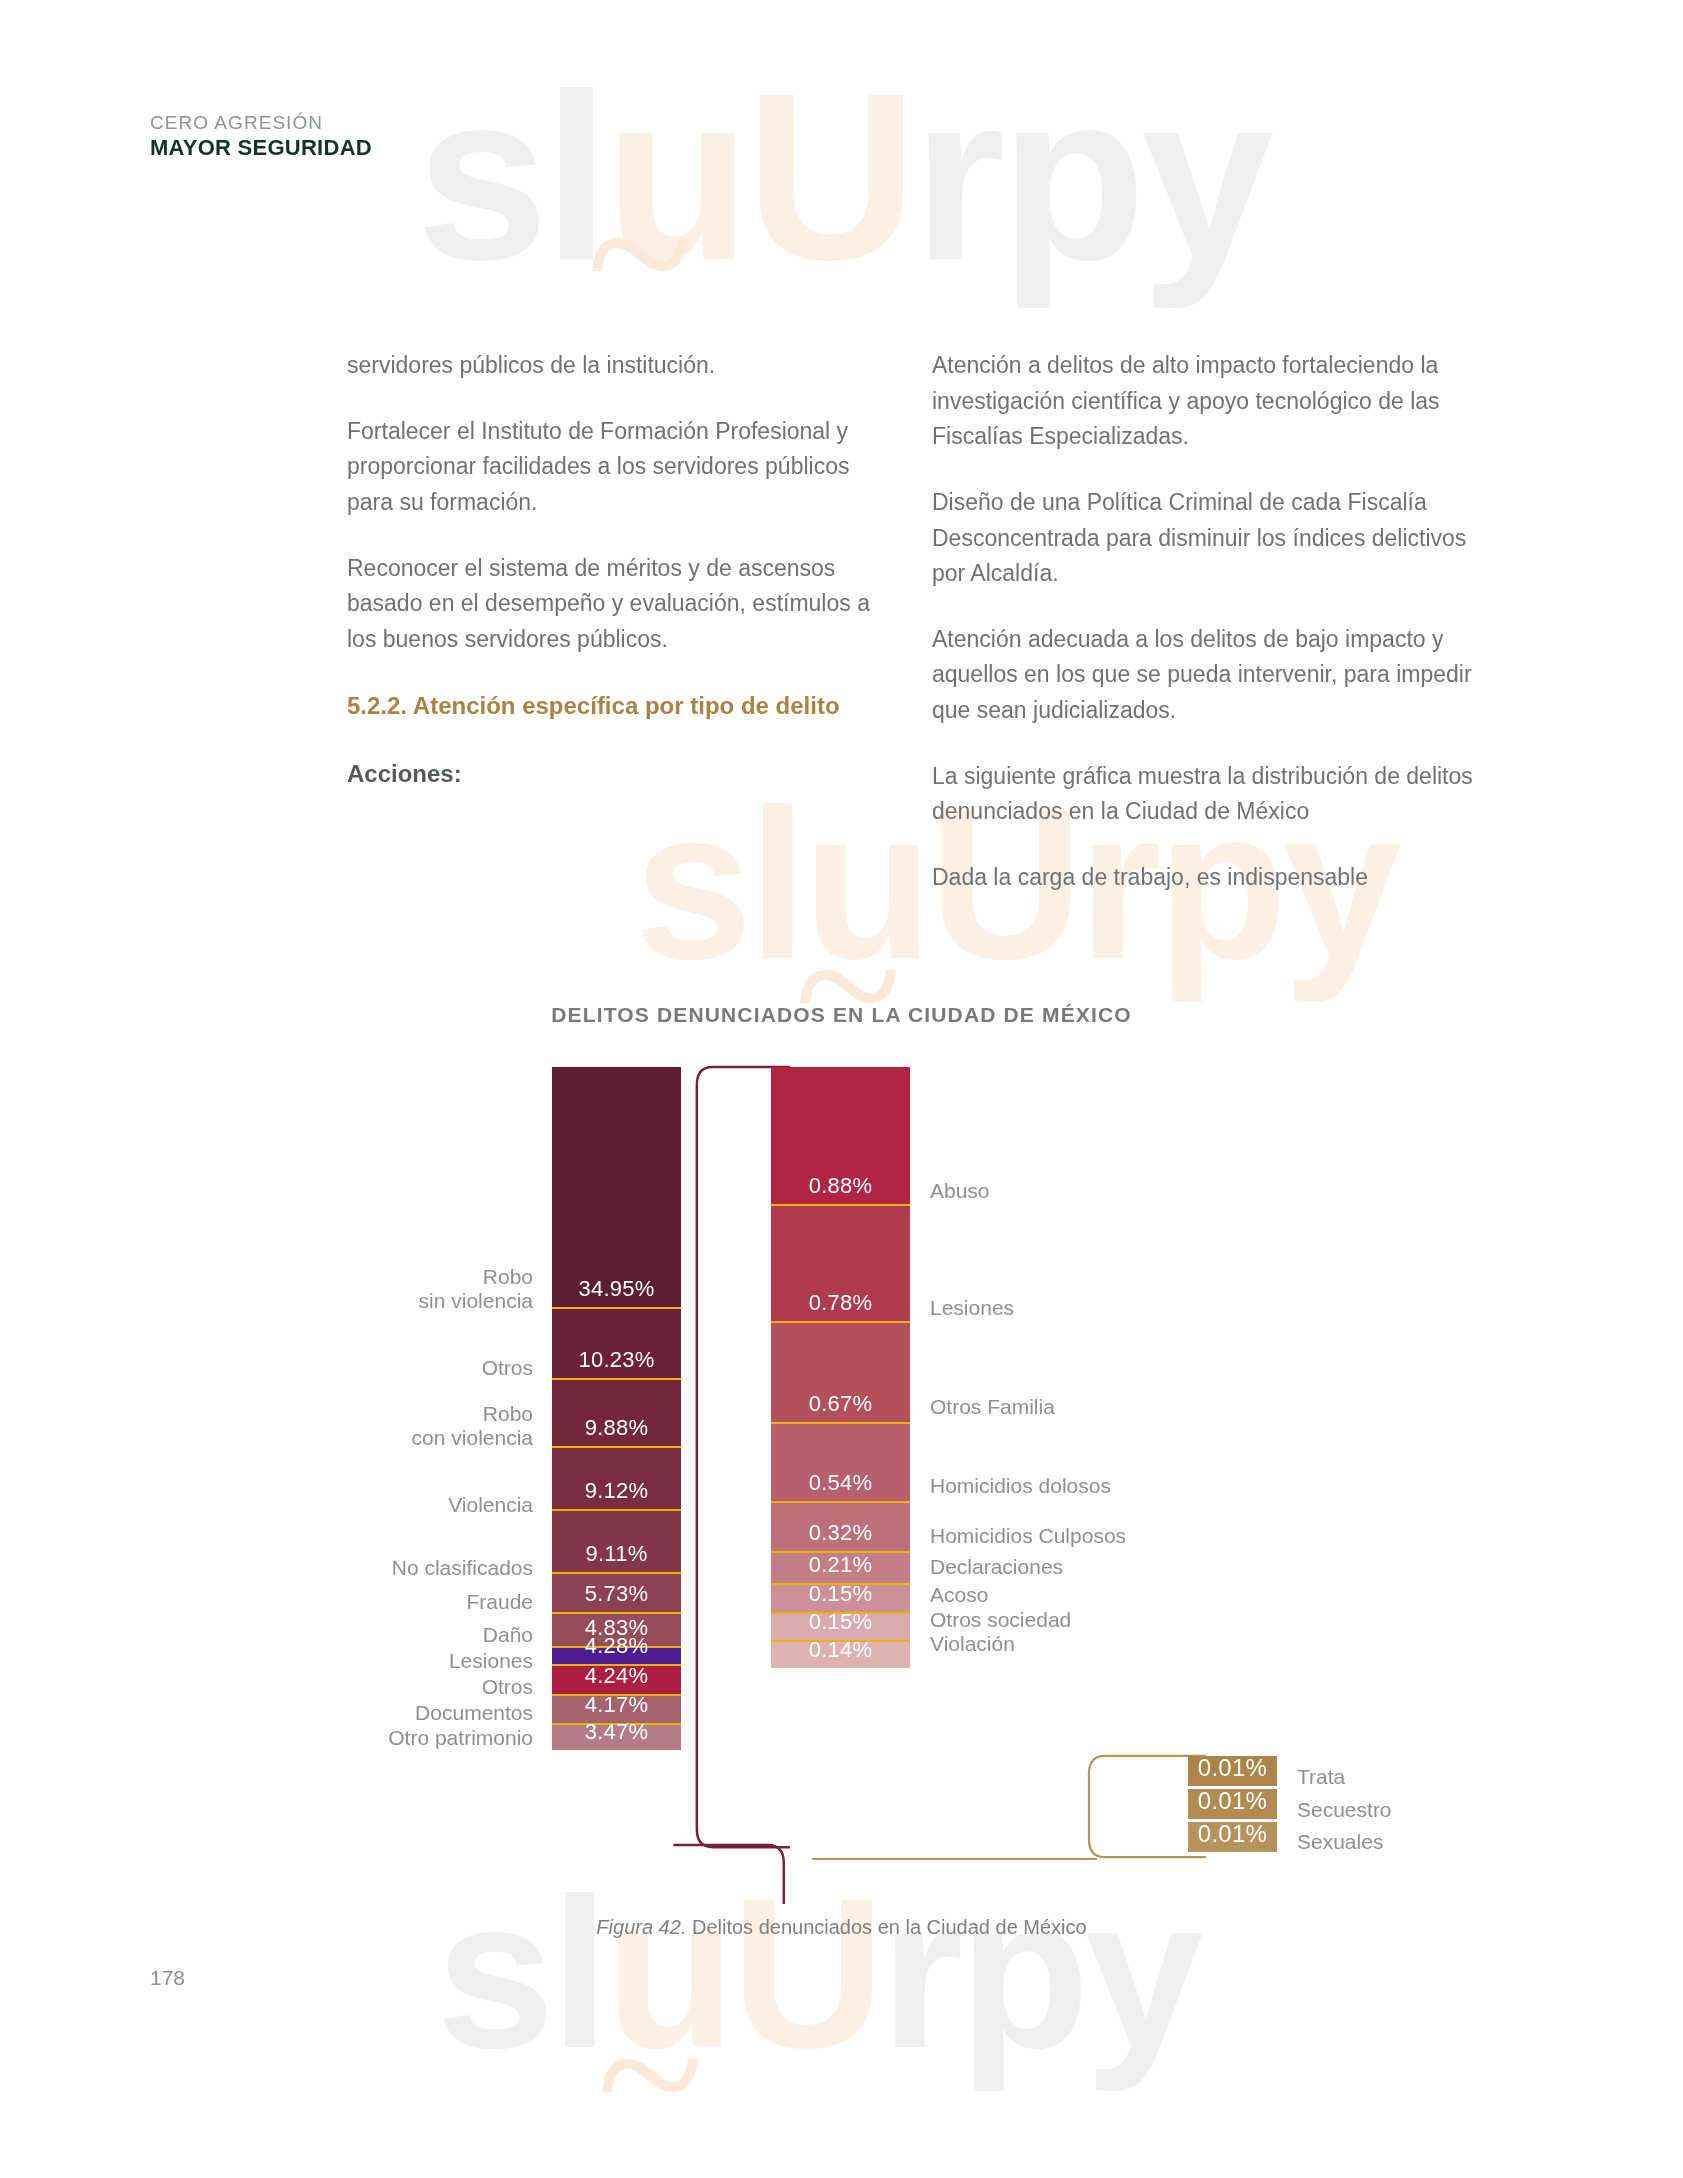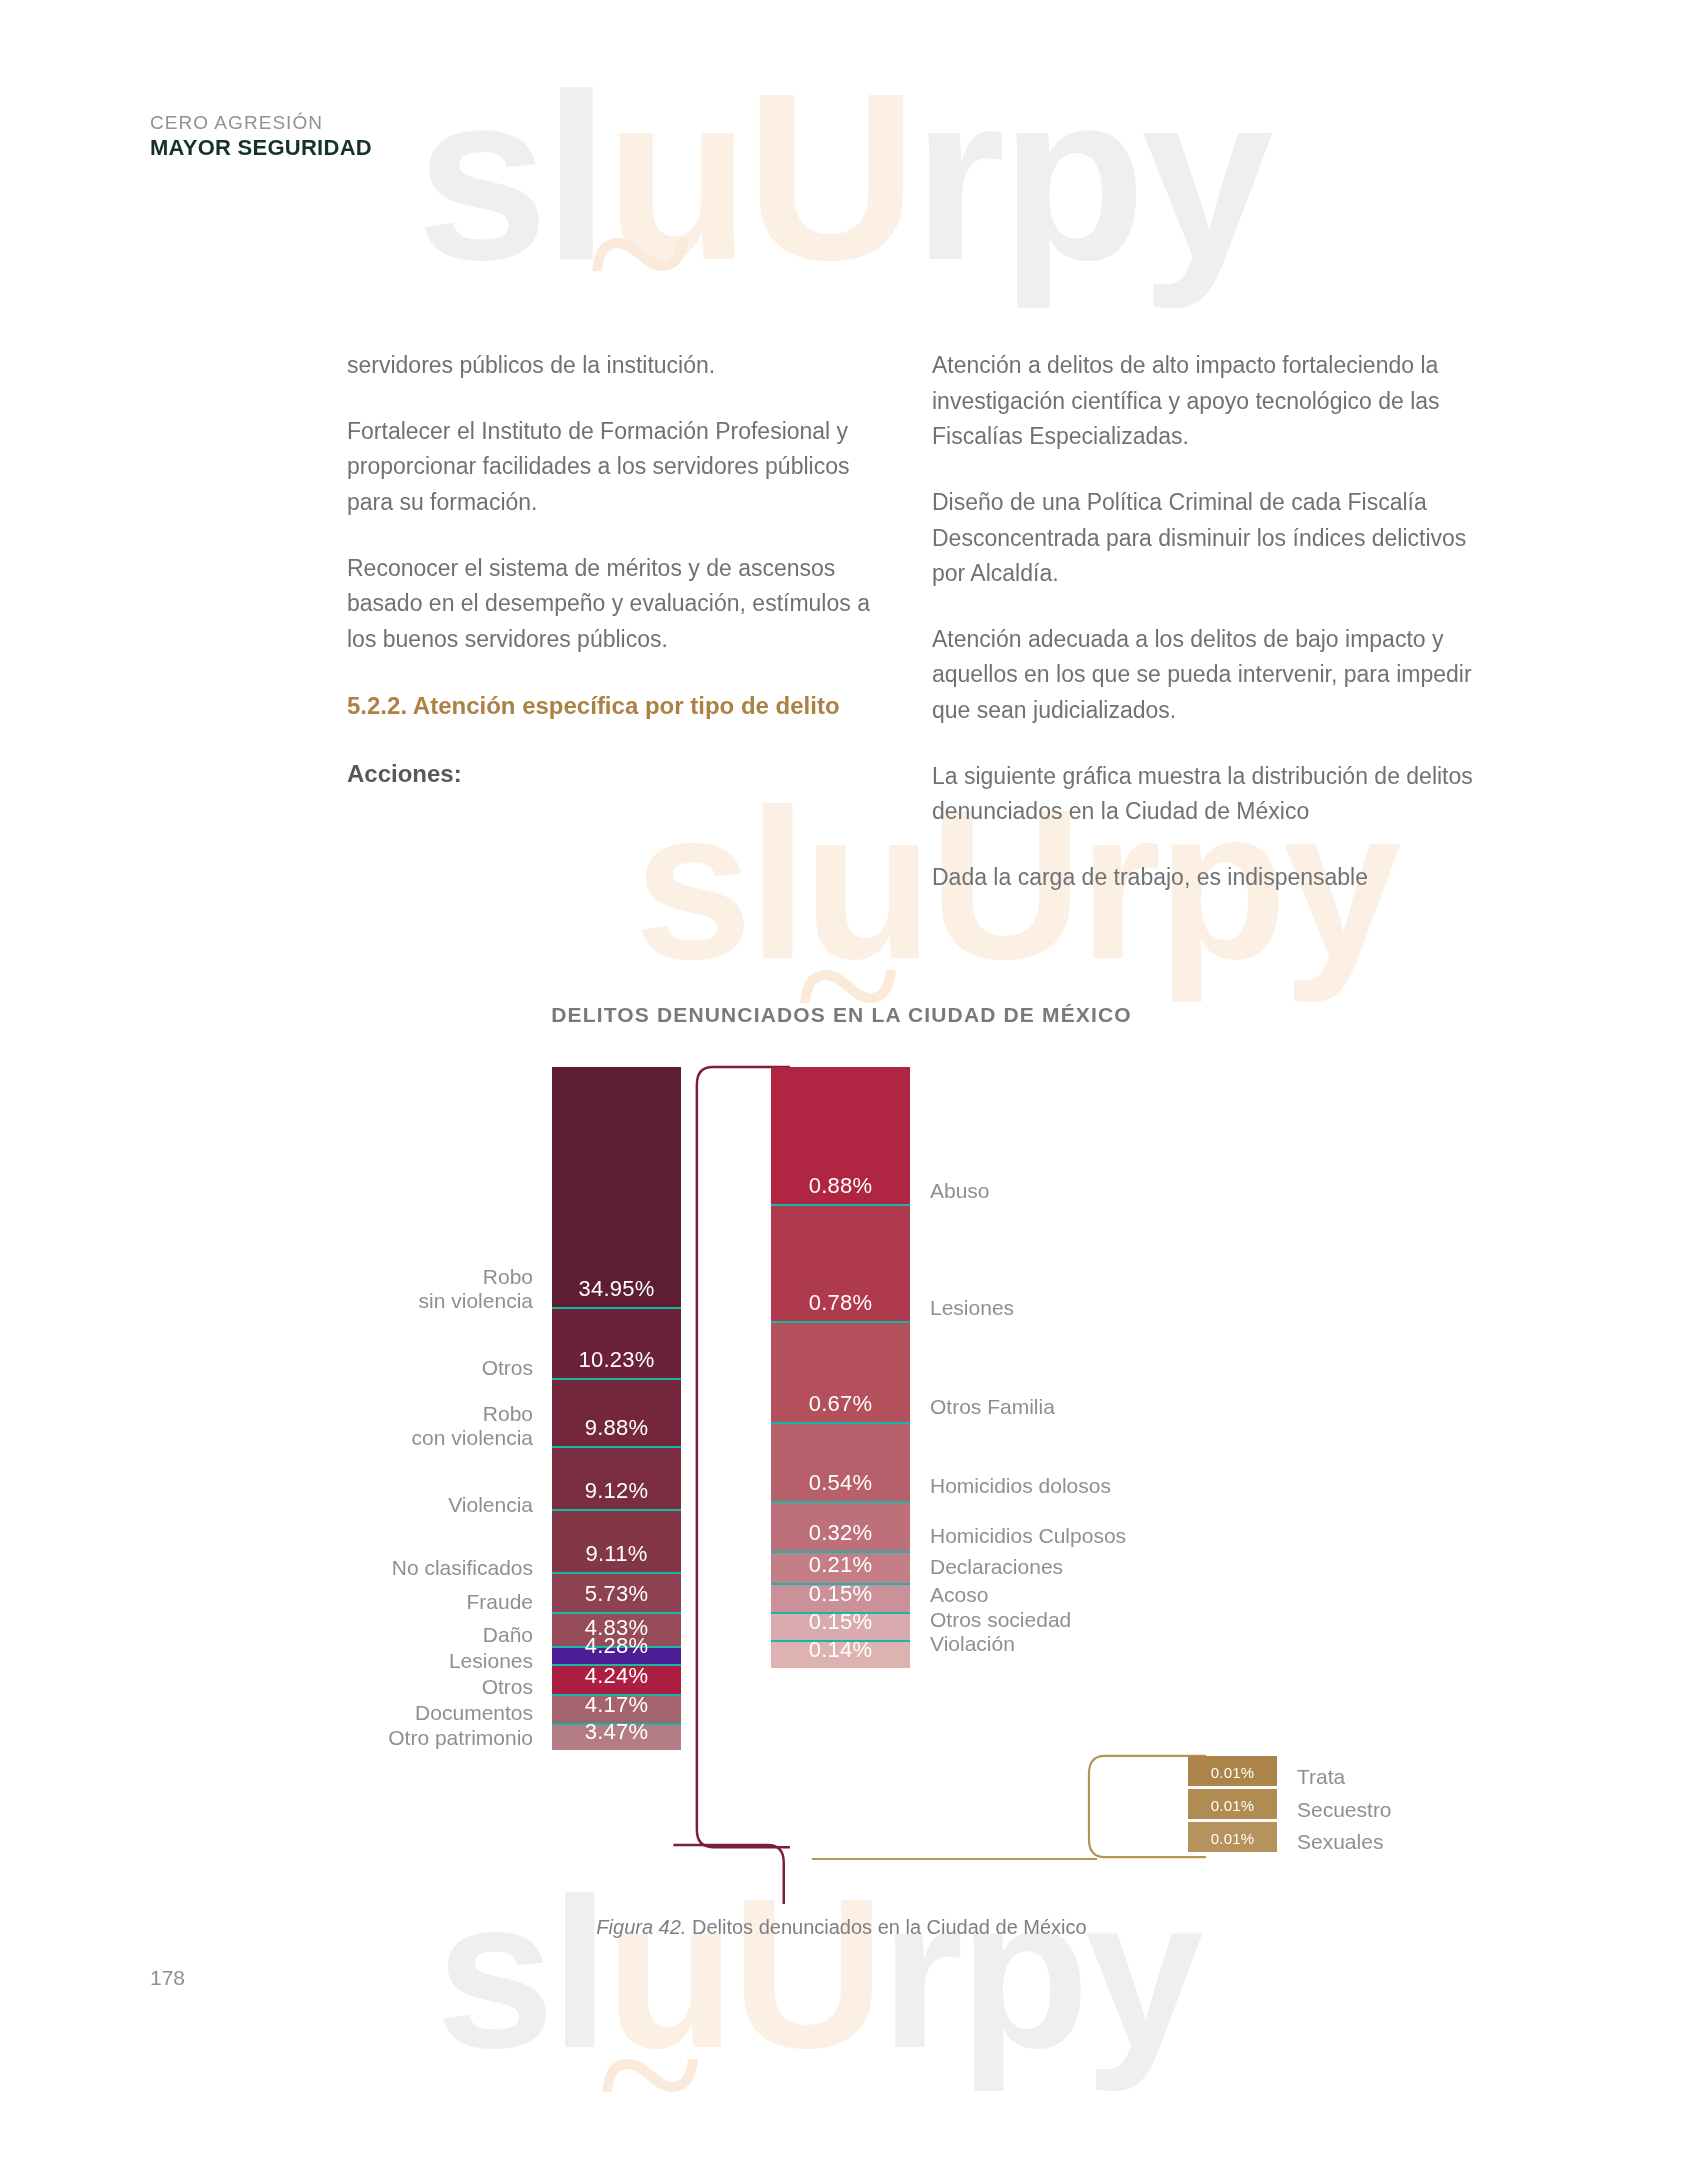--- a/index.html
+++ b/index.html
@@ -114,37 +114,37 @@
     display: flex;
     flex-direction: column;
   }
   .stack-left   { left: 552px;  top: 0px;   width: 129px; }
   .stack-mid    { left: 771px;  top: 0px;   width: 139px; }
   .stack-gold   { left: 1188px; top: 689px; width: 89px; }
 
   .seg {
     position: relative;
     box-sizing: border-box;
-    border-bottom: 2px solid #14b8a6;
+    border-bottom: 2px solid #eab308;
     display: flex;
     align-items: flex-end;
     justify-content: center;
   }
   .seg:last-child { border-bottom: none; }
   .seg .val {
     color: #ffffff;
     font-size: 22px;
     font-weight: 400;
     line-height: 1;
     padding-bottom: 7px;
     letter-spacing: 0.01em;
     white-space: nowrap;
   }
   .stack-gold .seg { border-bottom: 3px solid #ffffff; }
-  .stack-gold .seg .val { font-size: 15px; padding-bottom: 6px; }
+  .stack-gold .seg .val { font-size: 24px; padding-bottom: 6px; }
 
   
   .lbl {
     position: absolute;
     right: 1150px;              
     text-align: right;
     font-size: 21px;
     color: #8d9093;
     line-height: 1.16;
     font-weight: 400;

